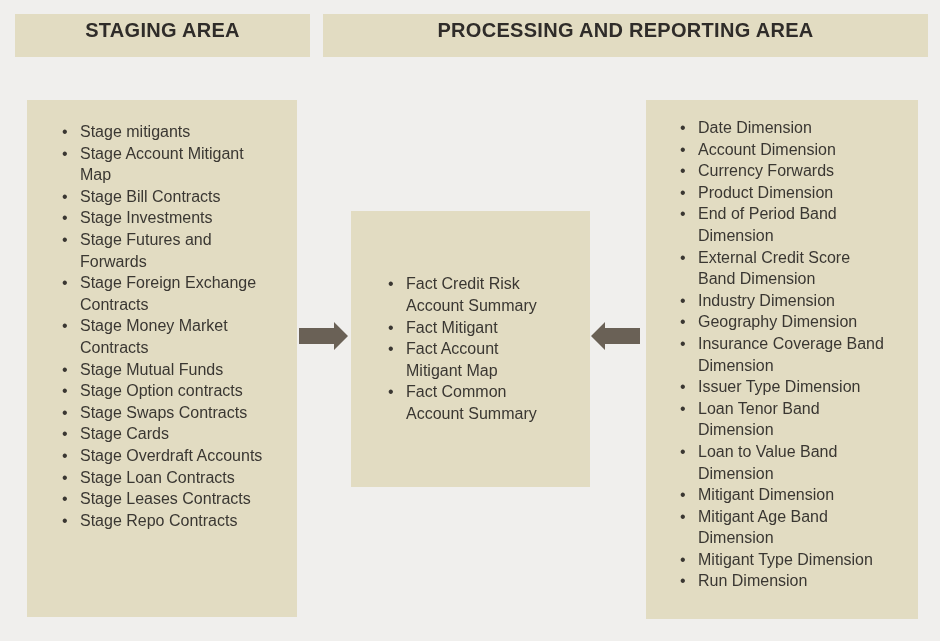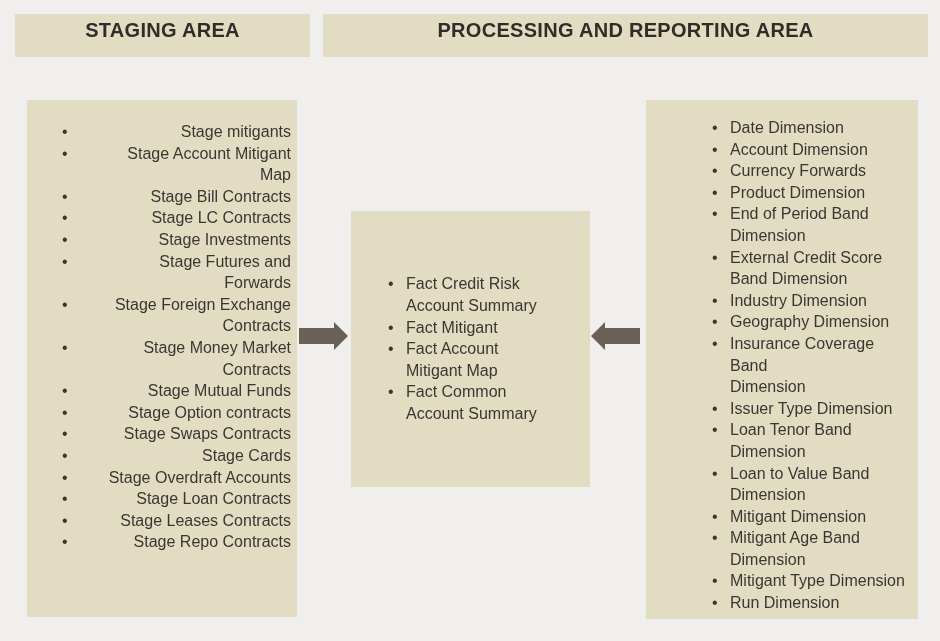--- a/index.html
+++ b/index.html
@@ -50,37 +50,37 @@
     content: "\2022";
     position: absolute;
     left: -18px;
     top: 0;
     font-size: 16px;
     color: #3a3732;
   }
 
   .box-staging {
     left: 27px; top: 100px;
-    width: 270px; height: 517px; text-align: right;
+    width: 270px; height: 517px;
   }
   .box-staging ul { padding: 21px 6px 0 53px; }
 
   .box-fact {
     left: 351px; top: 211px;
     width: 239px; height: 276px;
     display: flex;
     align-items: center;
   }
   .box-fact ul { padding: 0 30px 0 55px; width: 154px; }
 
   .box-dim {
     left: 646px; top: 100px;
     width: 272px; height: 519px;
   }
-  .box-dim ul { padding: 17px 6px 0 84px; }
+  .box-dim ul { padding: 17px 6px 0 52px; }
 
   .arrow {
     position: absolute;
     width: 50px; height: 28px;
   }
   .arrow-right { left: 299px; top: 322px; }
   .arrow-left  { left: 590px; top: 322px; }
   .arrow polygon { fill: #6a6156; }
 </style>
 </head>
@@ -91,21 +91,20 @@
   <div class="hdr hdr-left">STAGING AREA</div>
 
   <div class="hdr hdr-right">PROCESSING AND REPORTING AREA</div>
 
   <div class="box box-staging">
     <ul>
       <li>Stage mitigants</li>
       <li>Stage Account Mitigant
 Map</li>
       <li>Stage Bill Contracts</li>
-      <li>Stage LC Contracts</li>
       <li>Stage Investments</li>
       <li>Stage Futures and
 Forwards</li>
       <li>Stage Foreign Exchange
 Contracts</li>
       <li>Stage Money Market
 Contracts</li>
       <li>Stage Mutual Funds</li>
       <li>Stage Option contracts</li>
       <li>Stage Swaps Contracts</li>

